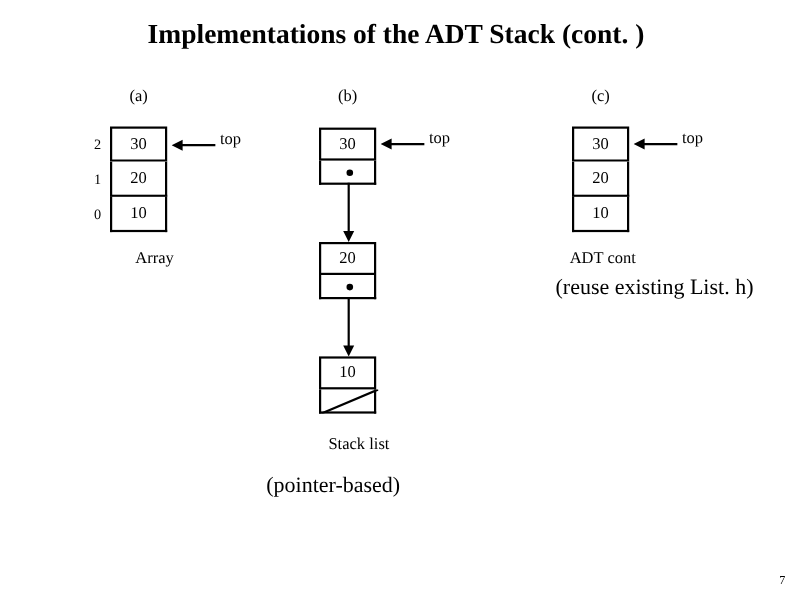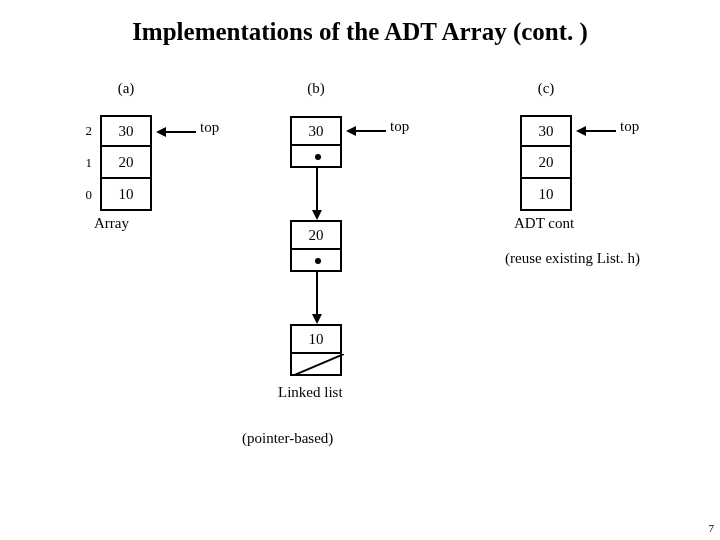--- a/index.html
+++ b/index.html
@@ -36,27 +36,27 @@
   }
   .stack .cell + .cell { border-top: none; }
   .idx {
     position: absolute;
     width: 20px;
     text-align: right;
     font-size: 13px;
   }
   .caption {
     font-size: 15px;
-    text-align: left;
-    margin-top: 4px;
+    text-align: right;
+    margin-top: 16px;
     font-family: Liberation Serif, serif;
   }
   .note {
     position: absolute;
-    font-size: 15px;
+    font-size: 20px;
   }
   .arrow-svg { position: absolute; }
   .ll-node { position: absolute; }
   .ll-node .val {
     width: 52px; height: 30px;
     border: 2px solid #000; box-sizing: border-box;
     display:flex; align-items:center; justify-content:center;
     font-size: 15px;
   }
   .ll-node .ptr {
@@ -72,21 +72,21 @@
   .page-num {
     position: absolute;
     right: 6px;
     bottom: 6px;
     font-size: 11px;
   }
 </style>
 </head>
 <body>
 
-<div class="title">Implementations of the ADT Array (cont. )</div>
+<div class="title">Implementations of the ADT Stack (cont. )</div>
 
 <div class="panel" style="left:60px; top:80px; width:180px;">
   <div class="panel-label" style="margin-left:40px; width:52px;">(a)</div>
   <div style="position:relative; margin-top:18px;">
     <div class="idx" style="left:12px; top:8px;">2</div>
     <div class="idx" style="left:12px; top:40px;">1</div>
     <div class="idx" style="left:12px; top:72px;">0</div>
     <div class="stack" style="margin-left:40px; width:52px;">
       <div class="cell">30</div>
       <div class="cell">20</div>
@@ -129,21 +129,21 @@
 
   <div class="ll-node" style="left:0; top:244px;">
     <div class="val">10</div>
     <div class="ptr null">
       <svg width="52" height="22">
           <line x1="0" y1="22" x2="52" y2="0" stroke="#000" stroke-width="2"></line>
         </svg>
     </div>
   </div>
 
-  <div class="caption" style="position:absolute; left:-12px; top:300px; width:76px;">Linked list</div>
+  <div class="caption" style="position:absolute; left:-12px; top:300px; width:76px;">Stack list</div>
 
   <svg class="arrow-svg" style="left:56px; top:44px;" width="40" height="14">
     <line x1="40" y1="7" x2="8" y2="7" stroke="#000" stroke-width="2"></line>
     <polygon points="0,7 10,2 10,12" fill="#000"></polygon>
   </svg>
   <div style="position:absolute; left:100px; top:38px; font-size:15px;">top</div>
 </div>
 
 <div class="panel" style="left:520px; top:80px; width:180px;">
   <div class="panel-label" style="margin-left:0; width:52px;">(c)</div>

